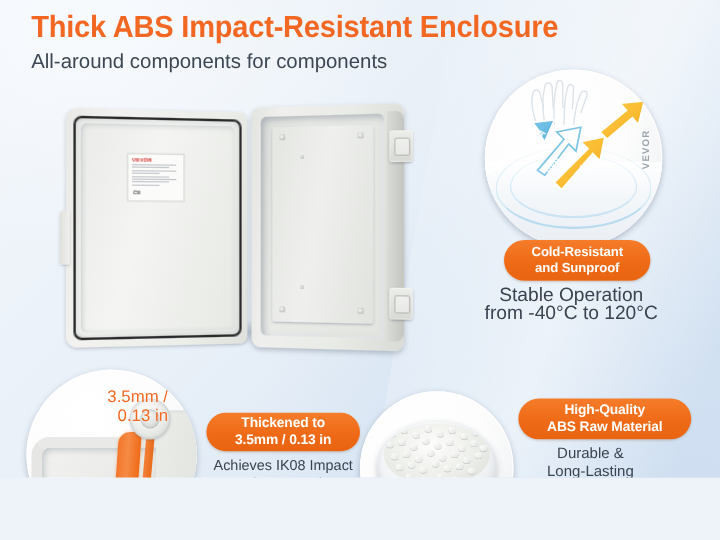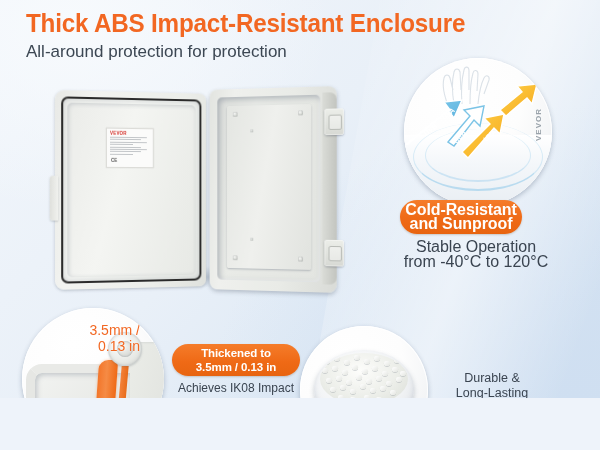--- a/index.html
+++ b/index.html
@@ -244,38 +244,38 @@
     overflow:hidden;
     background:radial-gradient(ellipse at 45% 35%, #fdfdfb 0%, #eceee9 55%, #d9dcd6 100%);
   }
   .pellets i {
     position:absolute; width:6px; height:5px; border-radius:2px;
     background:linear-gradient(140deg,#ffffff,#e3e5e0);
     box-shadow:0 .5px .5px rgba(120,128,138,.55);
   }
 
   
-  #badge-cold { left:400px; top:200px; width:122px; height:34px; font-size:16px; }
+  #badge-cold { left:420px; top:200px; width:122px; height:34px; font-size:11px; }
   #cap-cold   { left:392px; top:239px; width:168px; font-size:16px; }
 
   #badge-thick { left:172px; top:344px; width:128px; height:32px; font-size:11.5px; }
   #cap-thick   { left:156px; top:381px; width:160px; font-size:12px; }
 
   #badge-abs { left:432px; top:332px; width:144px; height:34px; font-size:11.5px; }
   #cap-abs   { left:420px; top:371px; width:144px; font-size:12.5px; }
 </style>
 </head>
 <body>
 
 <div id="stage">
   <div class="sheen"></div>
 
   <div class="header">
     <div class="title">Thick ABS Impact-Resistant Enclosure</div>
-    <div class="subtitle">All-around protection for protection</div>
+    <div class="subtitle">All-around components for components</div>
   </div>
 
   <div id="product">
     <div class="prod-shadow"></div>
 
     <div class="lid">
       <div class="lid-hinge-side"></div>
       <div class="lid-gasket">
         <div class="lid-inner">
           <div class="lid-label">
@@ -414,15 +414,17 @@
           <i style="left:60px;top:33px;"></i>
         <i style="left:70px;top:37px;"></i>
         <i style="left:18px;top:42px;"></i>
           <i style="left:30px;top:44px;"></i>
           <i style="left:44px;top:42px;"></i>
         <i style="left:56px;top:44px;"></i>
       </div>
     </div>
   </div>
 
+  <div class="badge" id="badge-abs" style="white-space: pre-line;">High-Quality
+ABS Raw Material</div>
   <div class="caption" id="cap-abs" style="white-space: pre-line;">Durable &amp;
 Long-Lasting</div>
 </div>
 
 </body></html>

